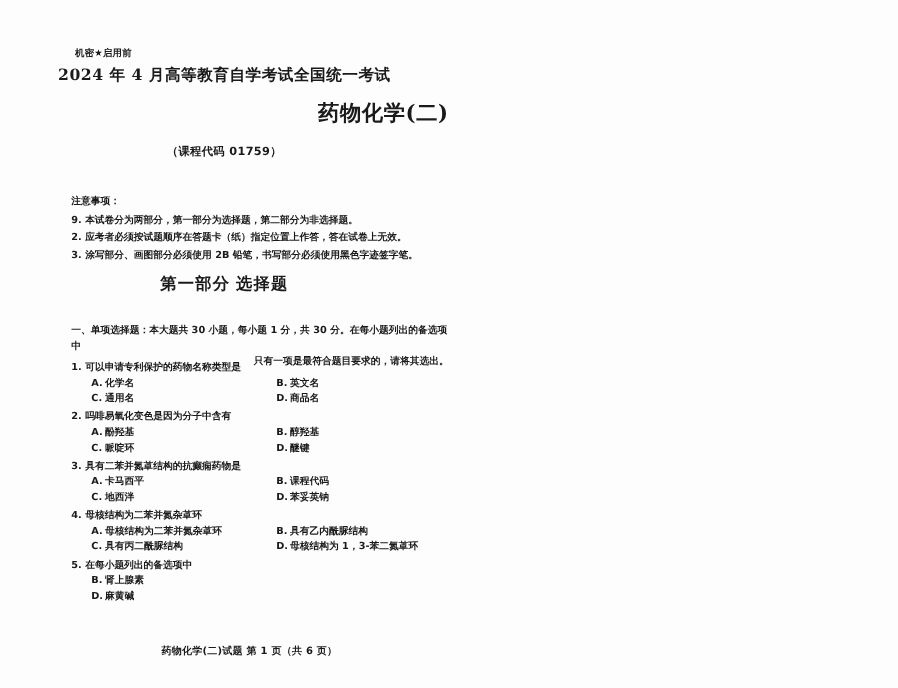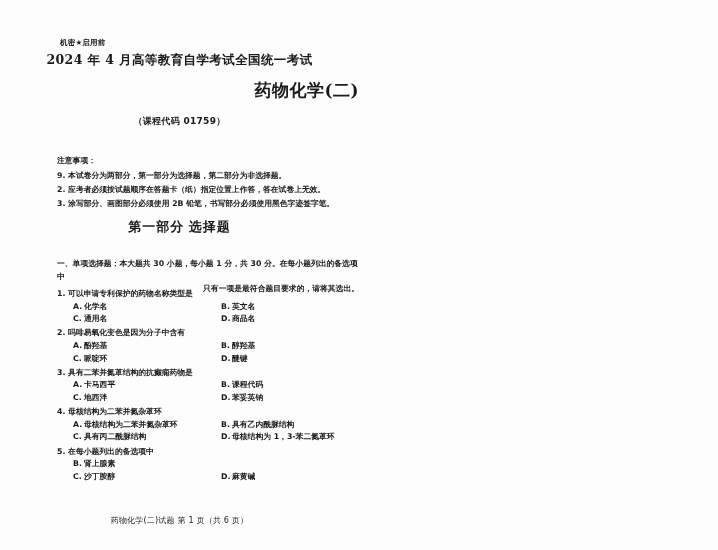--- a/index.html
+++ b/index.html
@@ -143,22 +143,23 @@
   .opt.c1 { width: 148px; flex: 0 0 148px; }
   .opt.c2 { flex: 1 1 auto; }
   .opt .lab { display: inline-block; min-width: 11px; }
 
   .footer {
     position: absolute;
     bottom: 24px;
     width: 359px;
     text-align: center;
     font-size: 8px;
-    font-weight: normal;
+    font-weight: bold;
     letter-spacing: 0.2px;
+    padding-left: 20px;
   }
   .footer.left  { left: 0; }
 </style>
 </head>
 <body>
 
 <div class="scan"></div>
 
 <div class="page page-left">
 
@@ -242,21 +243,20 @@
       </div>
     </div>
 
     <div class="q">
       <div class="q-stem"><span>5.</span> <span>在每小题列出的备选项中</span></div>
       <div class="q-opts">
         <div class="opt-row">
           <div class="opt c2"><span class="lab">B.</span><span>肾上腺素</span></div>
         </div>
         <div class="opt-row">
-          <div class="opt c1"><span class="lab">C.</span><span>沙丁胺醇</span></div>
           <div class="opt c2"><span class="lab">D.</span><span>麻黄碱</span></div>
         </div>
       </div>
     </div>
 
   </div>
 
   <div class="footer left">药物化学(二)试题  第 1 页（共 6 页）</div>
 </div>
 

